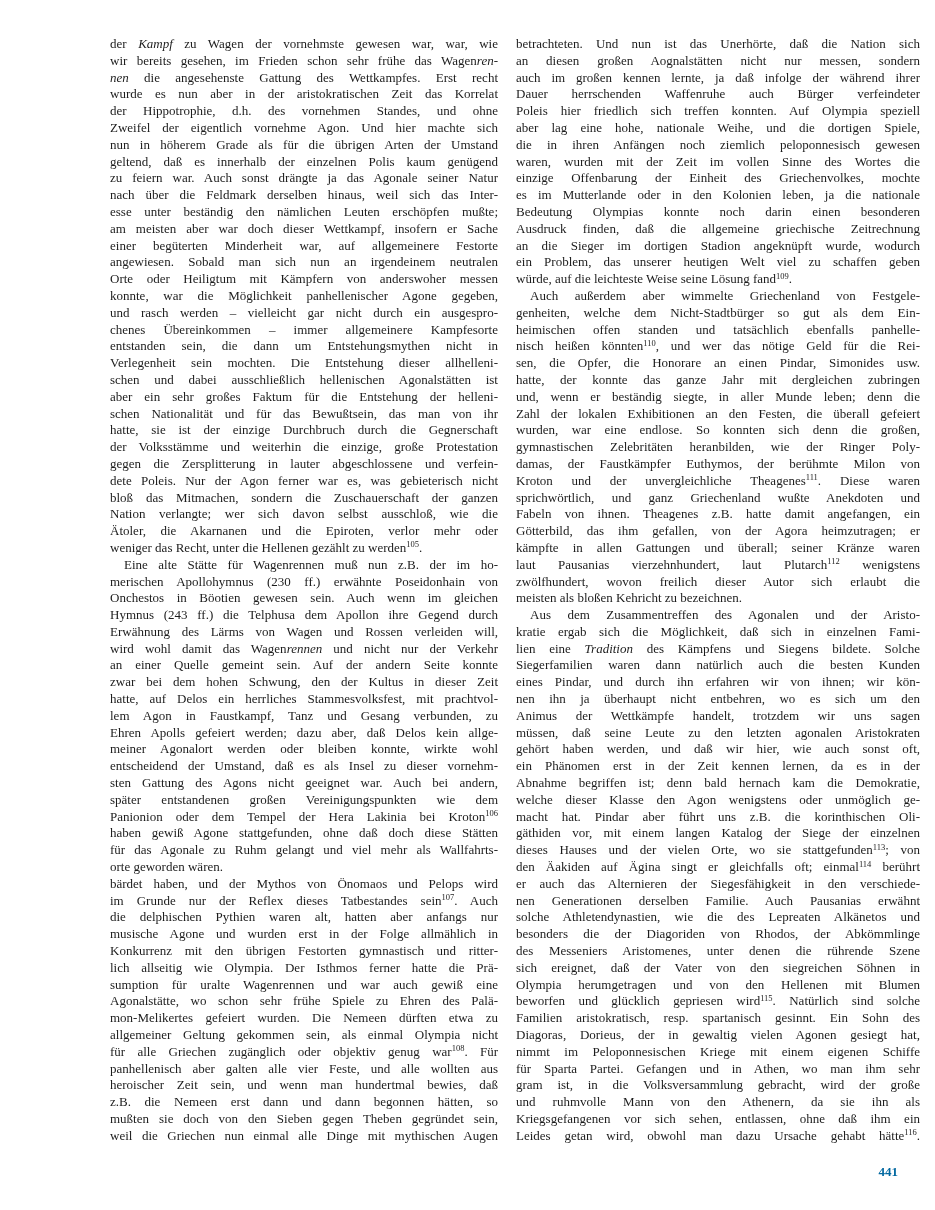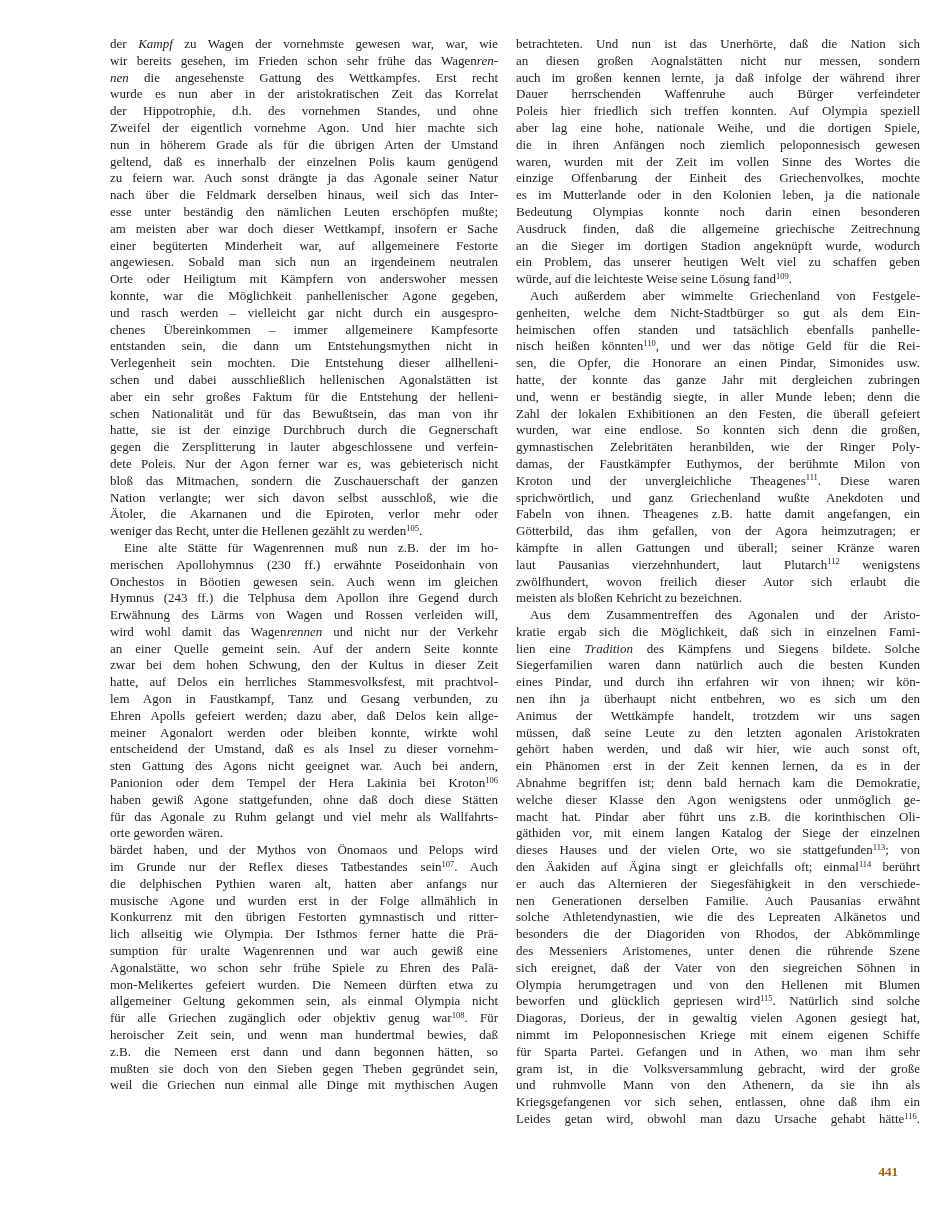--- a/index.html
+++ b/index.html
@@ -42,21 +42,21 @@
   }
   .folio {
     position: absolute;
     top: 1164px;
     left: 516px;
     width: 382px;
     text-align: right;
     font-family: "Liberation Serif", "DejaVu Serif", serif;
     font-size: 13px;
     font-weight: bold;
-    color: #a16207;
+    color: #0369a1;
   }
 </style>
 </head>
 <body>
 
 <div class="page">
   <div class="column col-left">
       <div class="line">der <i>Kampf</i> zu Wagen der vornehmste gewesen war, war, wie</div>
       <div class="line">wir bereits gesehen, im Frieden schon sehr frühe das Wagen<i>ren-</i></div>
       <div class="line"><i>nen</i> die angesehenste Gattung des Wettkampfes. Erst recht</div>
@@ -74,55 +74,58 @@
       <div class="line">Orte oder Heiligtum mit Kämpfern von anderswoher messen</div>
       <div class="line">konnte, war die Möglichkeit panhellenischer Agone gegeben,</div>
       <div class="line">und rasch werden – vielleicht gar nicht durch ein ausgespro-</div>
       <div class="line">chenes Übereinkommen – immer allgemeinere Kampfesorte</div>
       <div class="line">entstanden sein, die dann um Entstehungsmythen nicht in</div>
       <div class="line">Verlegenheit sein mochten. Die Entstehung dieser allhelleni-</div>
       <div class="line">schen und dabei ausschließlich hellenischen Agonalstätten ist</div>
       <div class="line">aber ein sehr großes Faktum für die Entstehung der helleni-</div>
       <div class="line">schen Nationalität und für das Bewußtsein, das man von ihr</div>
       <div class="line">hatte, sie ist der einzige Durchbruch durch die Gegnerschaft</div>
+      <div class="line">der Volksstämme und weiterhin die einzige, große Protestation</div>
       <div class="line">gegen die Zersplitterung in lauter abgeschlossene und verfein-</div>
       <div class="line">dete Poleis. Nur der Agon ferner war es, was gebieterisch nicht</div>
       <div class="line">bloß das Mitmachen, sondern die Zuschauerschaft der ganzen</div>
       <div class="line">Nation verlangte; wer sich davon selbst ausschloß, wie die</div>
       <div class="line">Ätoler, die Akarnanen und die Epiroten, verlor mehr oder</div>
       <div class="line end">weniger das Recht, unter die Hellenen gezählt zu werden<sup>105</sup>.</div>
       <div class="line indent">Eine alte Stätte für Wagenrennen muß nun z.B. der im ho-</div>
       <div class="line">merischen Apollohymnus (230 ff.) erwähnte Poseidonhain von</div>
       <div class="line">Onchestos in Böotien gewesen sein. Auch wenn im gleichen</div>
       <div class="line">Hymnus (243 ff.) die Telphusa dem Apollon ihre Gegend durch</div>
       <div class="line">Erwähnung des Lärms von Wagen und Rossen verleiden will,</div>
       <div class="line">wird wohl damit das Wagen<i>rennen</i> und nicht nur der Verkehr</div>
       <div class="line">an einer Quelle gemeint sein. Auf der andern Seite konnte</div>
       <div class="line">zwar bei dem hohen Schwung, den der Kultus in dieser Zeit</div>
       <div class="line">hatte, auf Delos ein herrliches Stammesvolksfest, mit prachtvol-</div>
       <div class="line">lem Agon in Faustkampf, Tanz und Gesang verbunden, zu</div>
       <div class="line">Ehren Apolls gefeiert werden; dazu aber, daß Delos kein allge-</div>
       <div class="line">meiner Agonalort werden oder bleiben konnte, wirkte wohl</div>
       <div class="line">entscheidend der Umstand, daß es als Insel zu dieser vornehm-</div>
       <div class="line">sten Gattung des Agons nicht geeignet war. Auch bei andern,</div>
+      <div class="line">später entstandenen großen Vereinigungspunkten wie dem</div>
       <div class="line">Panionion oder dem Tempel der Hera Lakinia bei Kroton<sup>106</sup></div>
       <div class="line">haben gewiß Agone stattgefunden, ohne daß doch diese Stätten</div>
       <div class="line">für das Agonale zu Ruhm gelangt und viel mehr als Wallfahrts-</div>
       <div class="line end">orte geworden wären.</div>
       <div class="line">bärdet haben, und der Mythos von Önomaos und Pelops wird</div>
       <div class="line">im Grunde nur der Reflex dieses Tatbestandes sein<sup>107</sup>. Auch</div>
       <div class="line">die delphischen Pythien waren alt, hatten aber anfangs nur</div>
       <div class="line">musische Agone und wurden erst in der Folge allmählich in</div>
       <div class="line">Konkurrenz mit den übrigen Festorten gymnastisch und ritter-</div>
       <div class="line">lich allseitig wie Olympia. Der Isthmos ferner hatte die Prä-</div>
       <div class="line">sumption für uralte Wagenrennen und war auch gewiß eine</div>
       <div class="line">Agonalstätte, wo schon sehr frühe Spiele zu Ehren des Palä-</div>
       <div class="line">mon-Melikertes gefeiert wurden. Die Nemeen dürften etwa zu</div>
       <div class="line">allgemeiner Geltung gekommen sein, als einmal Olympia nicht</div>
       <div class="line">für alle Griechen zugänglich oder objektiv genug war<sup>108</sup>. Für</div>
+      <div class="line">panhellenisch aber galten alle vier Feste, und alle wollten aus</div>
       <div class="line">heroischer Zeit sein, und wenn man hundertmal bewies, daß</div>
       <div class="line">z.B. die Nemeen erst dann und dann begonnen hätten, so</div>
       <div class="line">mußten sie doch von den Sieben gegen Theben gegründet sein,</div>
       <div class="line">weil die Griechen nun einmal alle Dinge mit mythischen Augen</div>
     </div>
   <div class="column col-right">
       <div class="line">betrachteten. Und nun ist das Unerhörte, daß die Nation sich</div>
       <div class="line">an diesen großen Aognalstätten nicht nur messen, sondern</div>
       <div class="line">auch im großen kennen lernte, ja daß infolge der während ihrer</div>
       <div class="line">Dauer herrschenden Waffenruhe auch Bürger verfeindeter</div>
@@ -173,20 +176,21 @@
       <div class="line">dieses Hauses und der vielen Orte, wo sie stattgefunden<sup>113</sup>; von</div>
       <div class="line">den Äakiden auf Ägina singt er gleichfalls oft; einmal<sup>114</sup> berührt</div>
       <div class="line">er auch das Alternieren der Siegesfähigkeit in den verschiede-</div>
       <div class="line">nen Generationen derselben Familie. Auch Pausanias erwähnt</div>
       <div class="line">solche Athletendynastien, wie die des Lepreaten Alkänetos und</div>
       <div class="line">besonders die der Diagoriden von Rhodos, der Abkömmlinge</div>
       <div class="line">des Messeniers Aristomenes, unter denen die rührende Szene</div>
       <div class="line">sich ereignet, daß der Vater von den siegreichen Söhnen in</div>
       <div class="line">Olympia herumgetragen und von den Hellenen mit Blumen</div>
       <div class="line">beworfen und glücklich gepriesen wird<sup>115</sup>. Natürlich sind solche</div>
+      <div class="line">Familien aristokratisch, resp. spartanisch gesinnt. Ein Sohn des</div>
       <div class="line">Diagoras, Dorieus, der in gewaltig vielen Agonen gesiegt hat,</div>
       <div class="line">nimmt im Peloponnesischen Kriege mit einem eigenen Schiffe</div>
       <div class="line">für Sparta Partei. Gefangen und in Athen, wo man ihm sehr</div>
       <div class="line">gram ist, in die Volksversammlung gebracht, wird der große</div>
       <div class="line">und ruhmvolle Mann von den Athenern, da sie ihn als</div>
       <div class="line">Kriegsgefangenen vor sich sehen, entlassen, ohne daß ihm ein</div>
       <div class="line">Leides getan wird, obwohl man dazu Ursache gehabt hätte<sup>116</sup>.</div>
     </div>
   <div class="folio">441</div>
 </div>

